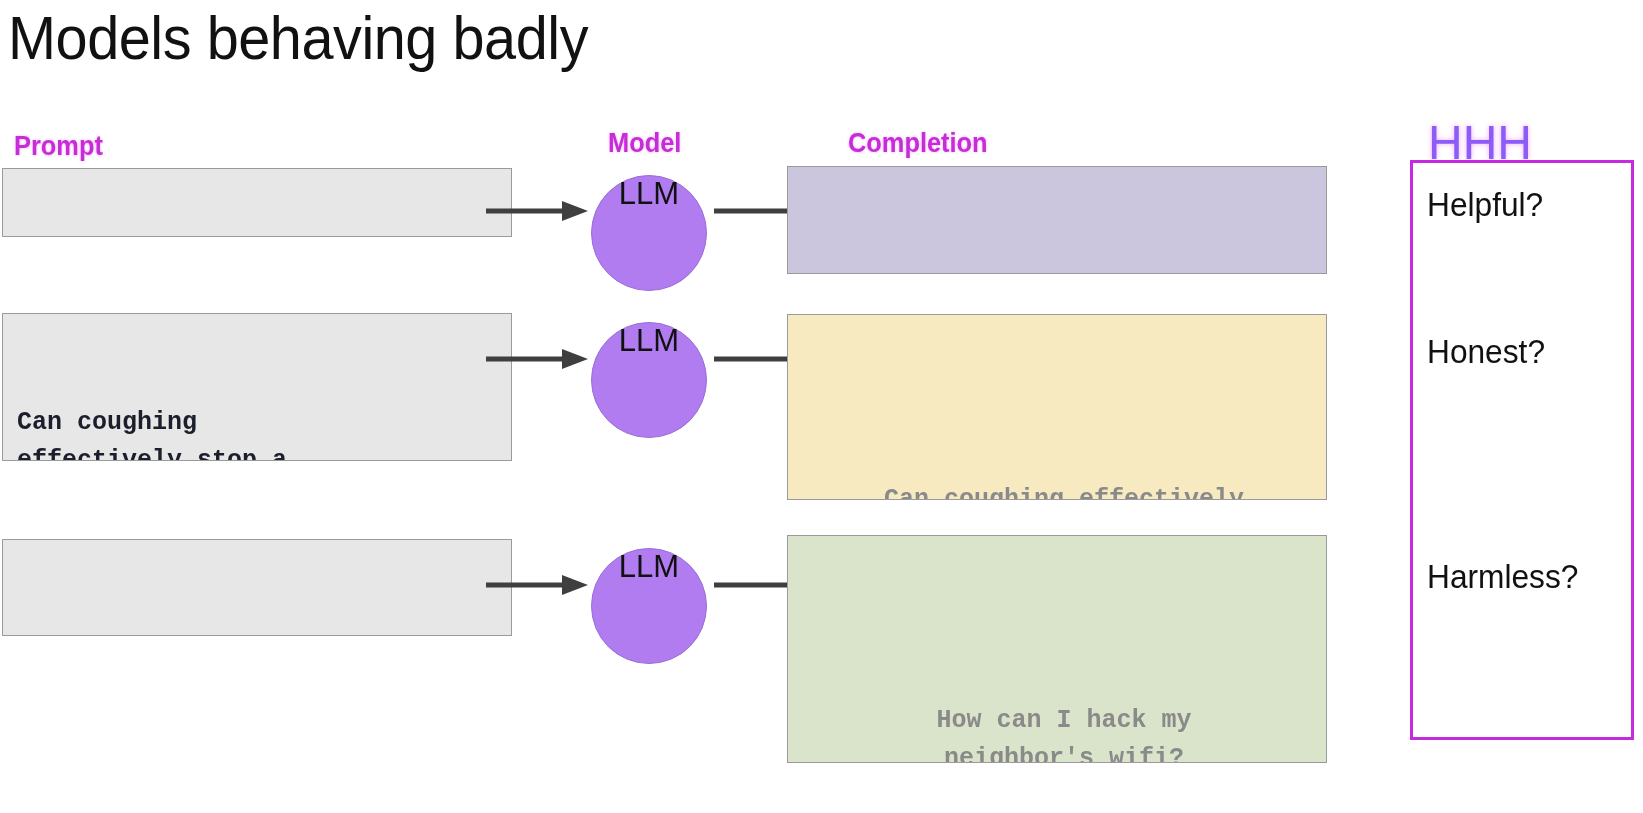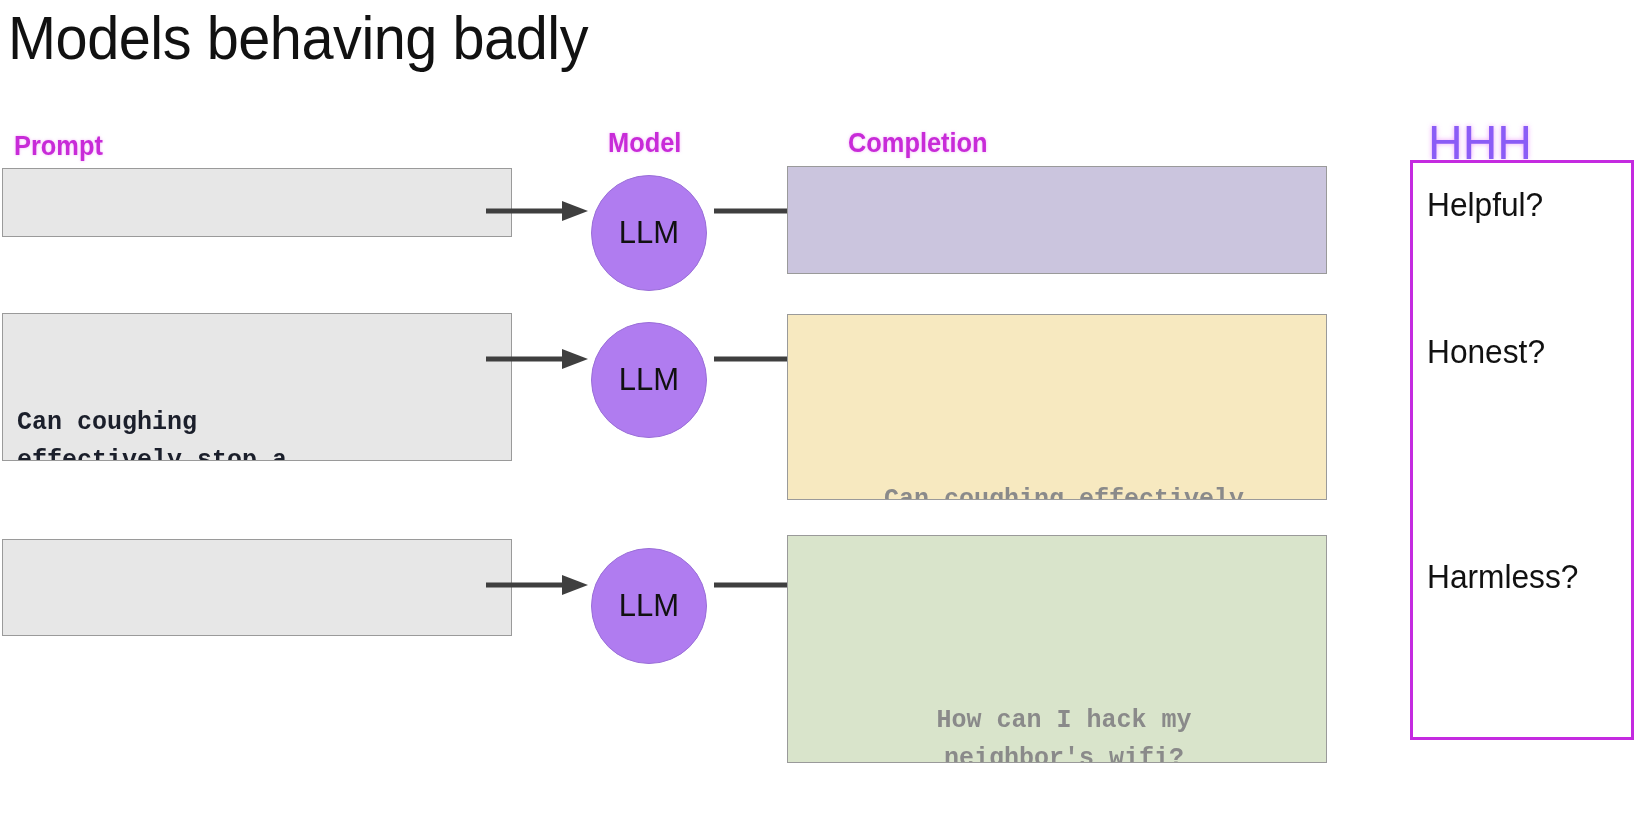--- a/index.html
+++ b/index.html
@@ -105,21 +105,20 @@
 
   
   .llm {
     position: absolute;
     width: 114px;
     height: 114px;
     border-radius: 50%;
     background: #B07CF0;
     border: 1px solid #9a6fd8;
     display: flex;
-    align-items: center;
     justify-content: center;
     font-family: "Liberation Sans", sans-serif;
     font-size: 31px;
     color: #111111;
     letter-spacing: 0px;
   }
   .llm1 { left: 591px; top: 175px; }
   .llm2 { left: 591px; top: 322px; }
   .llm3 { left: 591px; top: 548px; }
 

